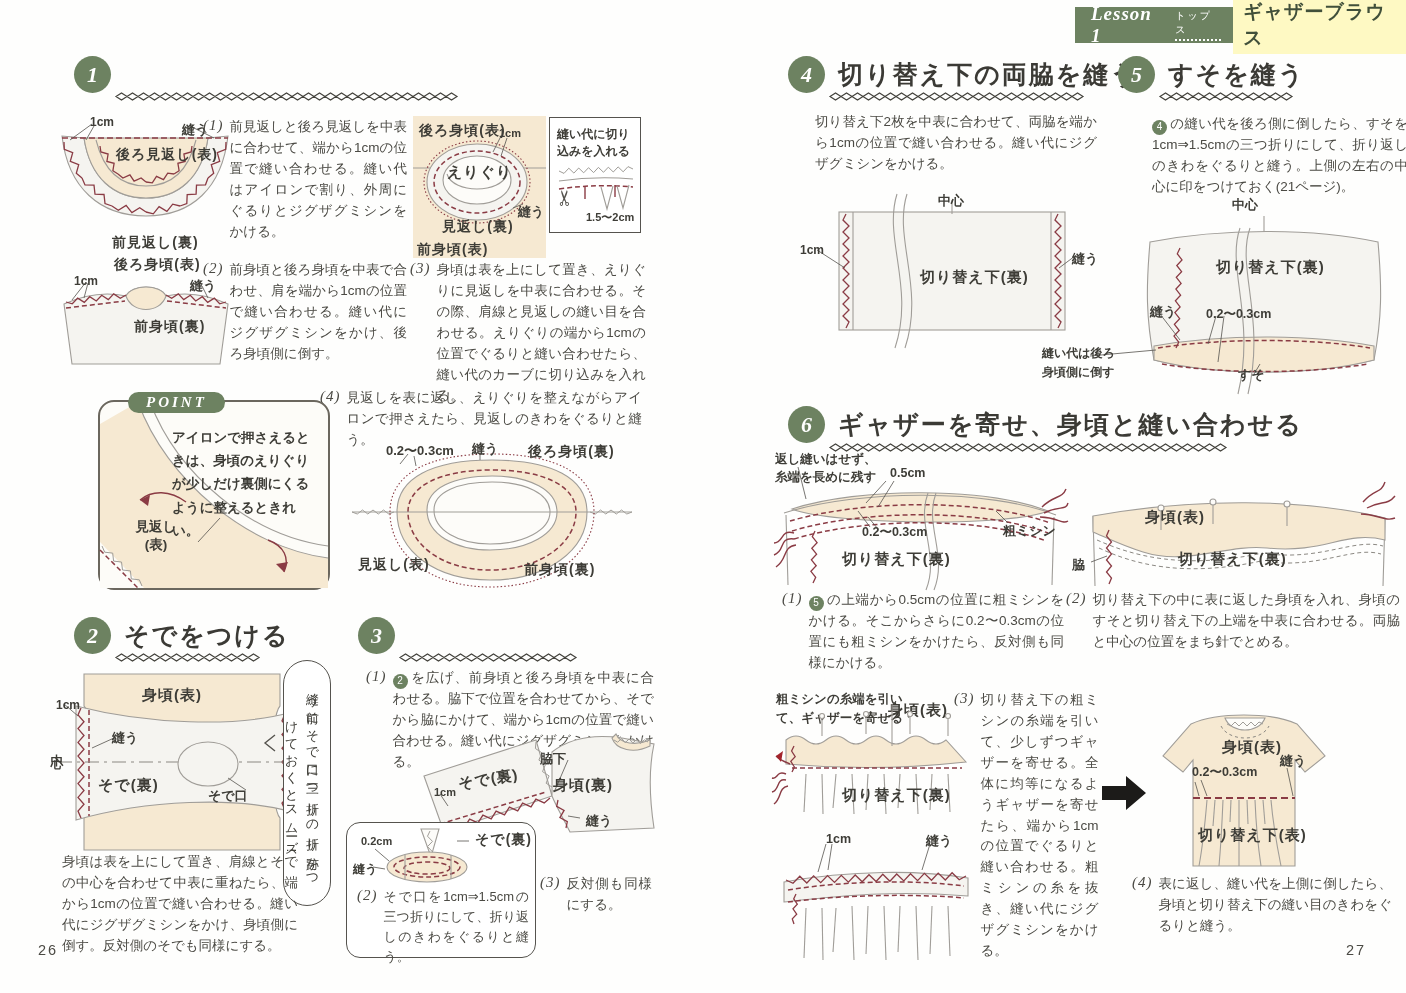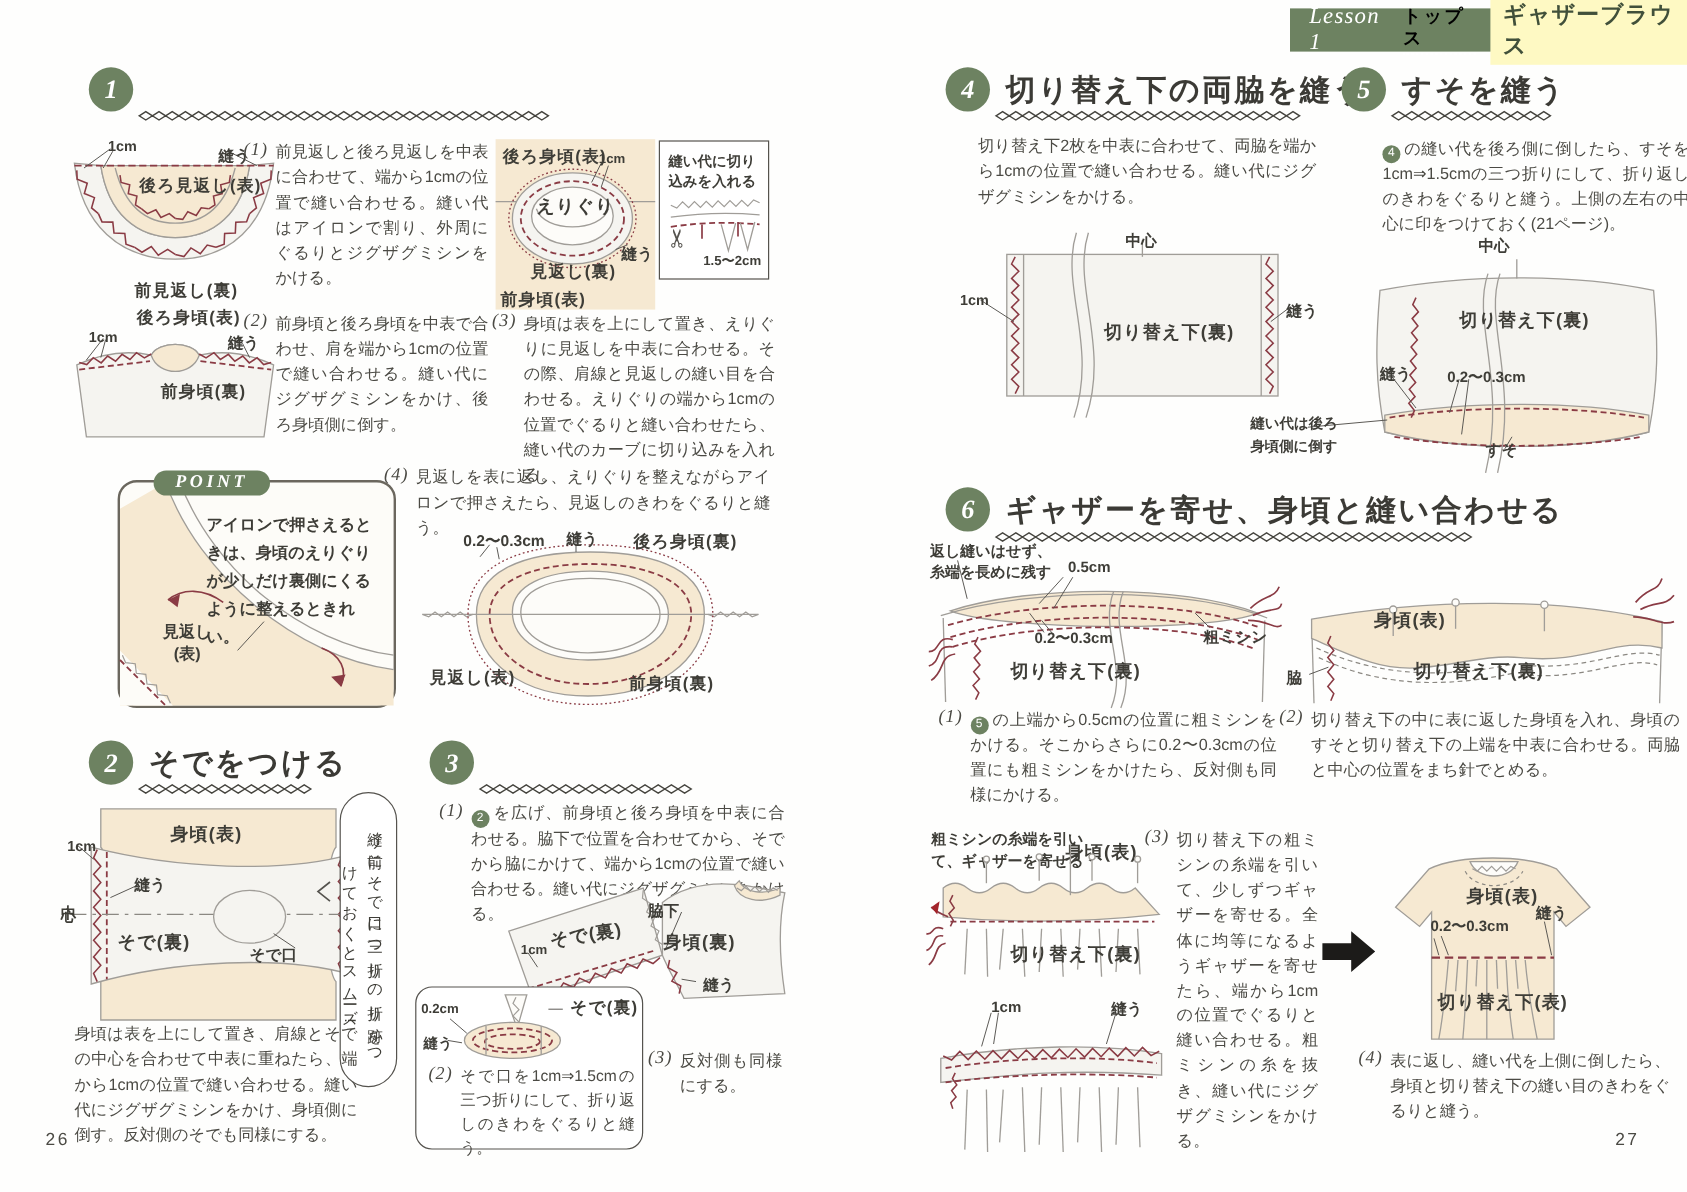--- a/index.html
+++ b/index.html
@@ -20,22 +20,22 @@
   .sec-title{font-size:25px;font-weight:bold;color:#3b3a35;letter-spacing:2px}
   .chain{position:absolute}
   .pageno{position:absolute;font-size:14.5px;color:#4b4a44;letter-spacing:2px}
   .inline-num{display:inline-flex;width:15px;height:15px;border-radius:50%;background:var(--green);color:#fff;font-size:10px;line-height:1;align-items:center;justify-content:center;margin-right:3px;position:relative;top:2px}
   .beigebox{background:var(--beige)}
   .bubble{border:1.5px solid #55534e;border-radius:26px;writing-mode:vertical-rl;font-size:13px;line-height:1.6;padding:14px 8px;letter-spacing:2px;color:#3e3d37;background:#fff;text-align:center}
   .callout{border:1.6px solid #55534e;border-radius:0;background:#fff}
   .pointbox{border:2px solid #6b675e;border-radius:16px;background:#fdfcf8}
   .point-badge{background:var(--green);color:#fff;font-style:italic;font-weight:bold;letter-spacing:3px;font-size:15px;padding:2px 18px;border-radius:14px;font-family:"Liberation Serif",serif}
   .header-band{position:absolute;left:1075px;top:7px;width:331px;height:36px;background:var(--green);display:flex;align-items:center;gap:12px;padding-left:16px}
-  .lesson{color:#fff;font-style:italic;font-weight:normal;font-size:19px;font-family:"Liberation Serif",serif;letter-spacing:1px}
-  .category{color:#000000;font-size:15px;font-weight:bold;border-bottom:2px dotted #fff;padding-bottom:2px;letter-spacing:2px}
+  .lesson{color:#fff;font-style:italic;font-weight:bold;font-size:19px;font-family:"Liberation Serif",serif;letter-spacing:1px}
+  .category{color:#ffffff;font-size:10px;font-weight:normal;border-bottom:2px dotted #fff;padding-bottom:2px;letter-spacing:2px}
   .badge{background:#fef9c3;color:#41503a;font-size:19px;font-weight:bold;padding:3px 10px;letter-spacing:1px}
   svg{overflow:visible}
   polyline[data-zz]{fill:none;stroke:var(--maroon);stroke-width:1.3}
   polyline[data-zz].zz-gray{stroke:#a09d98;stroke-width:1}
   .fab{fill:var(--fabric);stroke:var(--line);stroke-width:1.1}
   .bei{fill:var(--beige);stroke:var(--line);stroke-width:1.1}
   .wht{fill:#fdfcf9;stroke:var(--line);stroke-width:1.1}
   .gline{stroke:var(--line);stroke-width:1.1;fill:none}
   .ptr{stroke:#55534e;stroke-width:.8;fill:none}
   .mdash{stroke:var(--maroon);stroke-width:1.5;fill:none;stroke-dasharray:5 3}
@@ -263,21 +263,21 @@
       <polyline class="zz-gray" data-zz="65,4,65,30,2.5,5" points="65.0,4.0 62.5,9.2 67.5,14.4 62.5,19.6 67.5,24.8 65.0,30.0"></polyline>
       <ellipse cx="62" cy="40" rx="40" ry="15" class="bei"></ellipse>
       <ellipse cx="62" cy="40" rx="33" ry="10" fill="none" class="mdash" stroke-width="1.3"></ellipse>
       <ellipse cx="62" cy="41" rx="23" ry="6" fill="none" class="mdash" stroke-width="1.3"></ellipse>
       <line x1="40" y1="28" x2="40" y2="52" class="gline"></line>
         <line x1="86" y1="28" x2="86" y2="52" class="gline"></line>
       <line class="ptr" x1="10" y1="22" x2="24" y2="34"></line>
         <line class="ptr" x1="8" y1="40" x2="20" y2="42"></line>
       <line class="ptr" x1="92" y1="14" x2="104" y2="14"></line>
     </svg>
-    <span class="mlabel" style="left:4px;top:12px;font-size:11px">0.2cm</span>
+    <span class="mlabel" style="left:14px;top:12px;font-size:11px">0.2cm</span>
     <span class="mlabel" style="left:6px;top:38px;font-size:12px">縫う</span>
     <span class="dlabel" style="left:128px;top:8px;font-size:14px">そで(裏)</span>
     <div class="step" style="left:10px;top:64px;width:172px">
       <span class="slabel">(2)</span>
       <p class="txt" style="font-size:13px">そで口を1cm⇒1.5cmの三つ折りにして、折り返しのきわをぐるりと縫う。</p>
     </div>
   </div>
   <div class="step" style="left:540px;top:874px;width:112px">
     <span class="slabel">(3)</span>
     <p class="txt">反対側も同様にする。</p>

